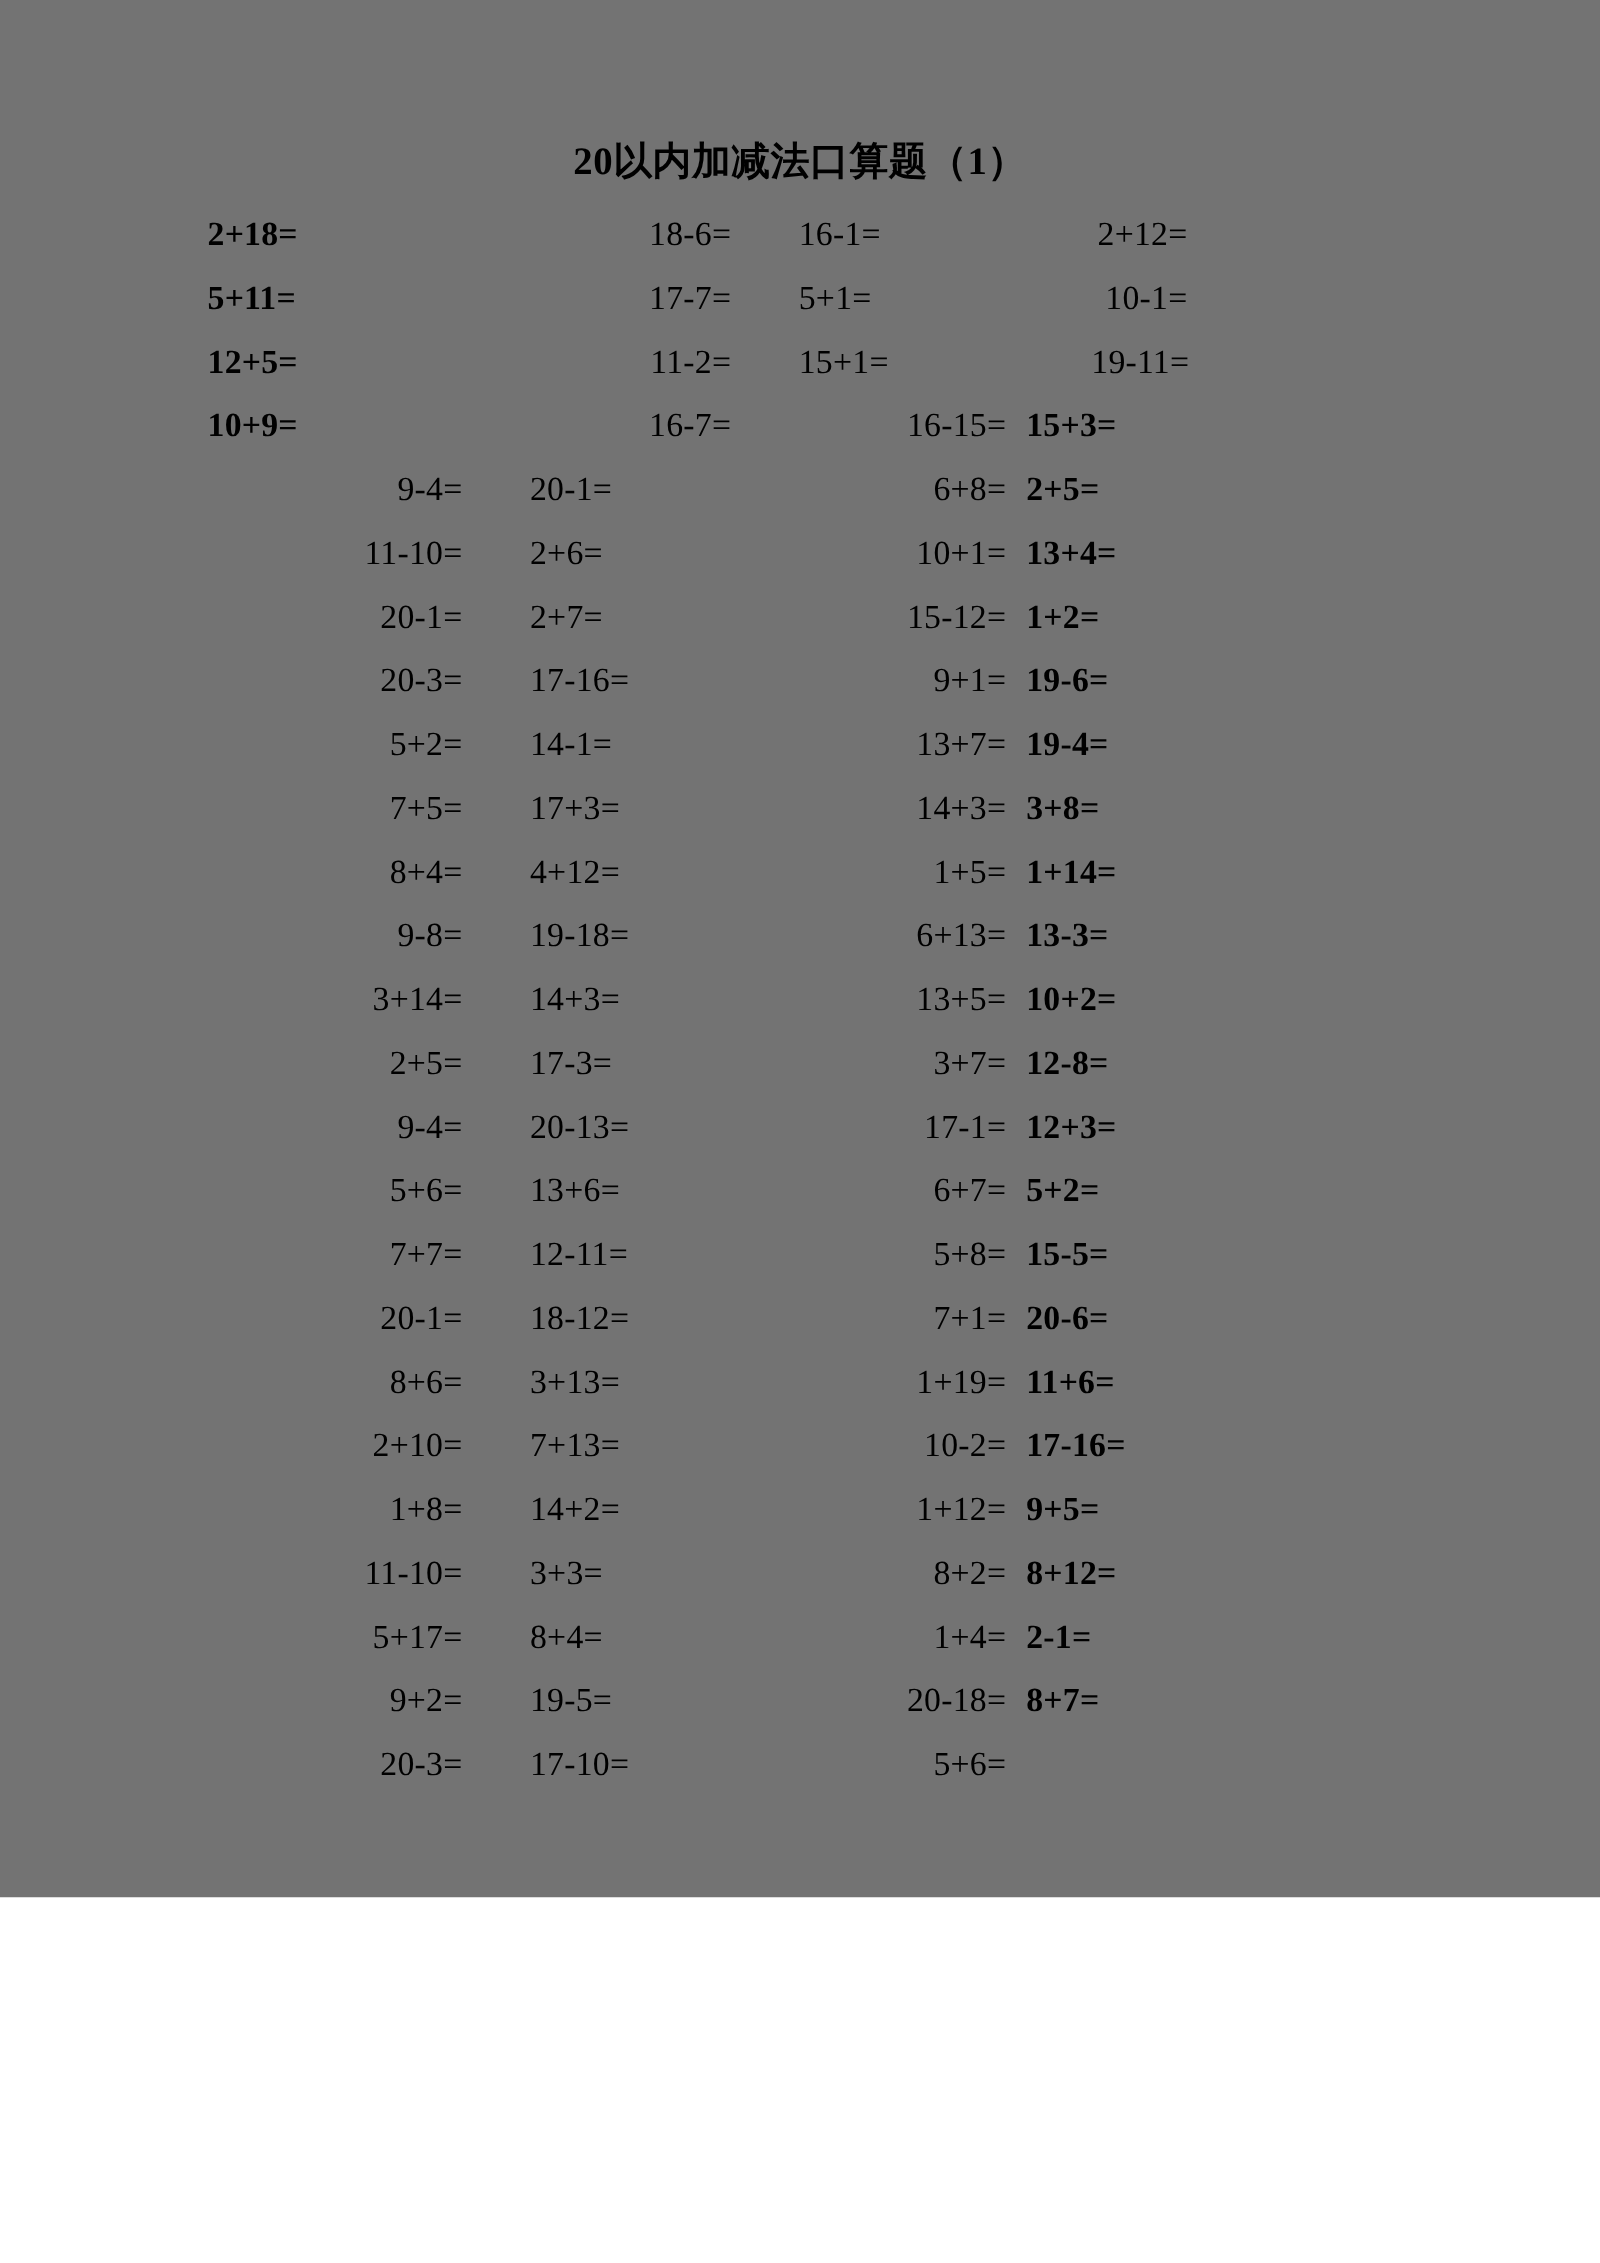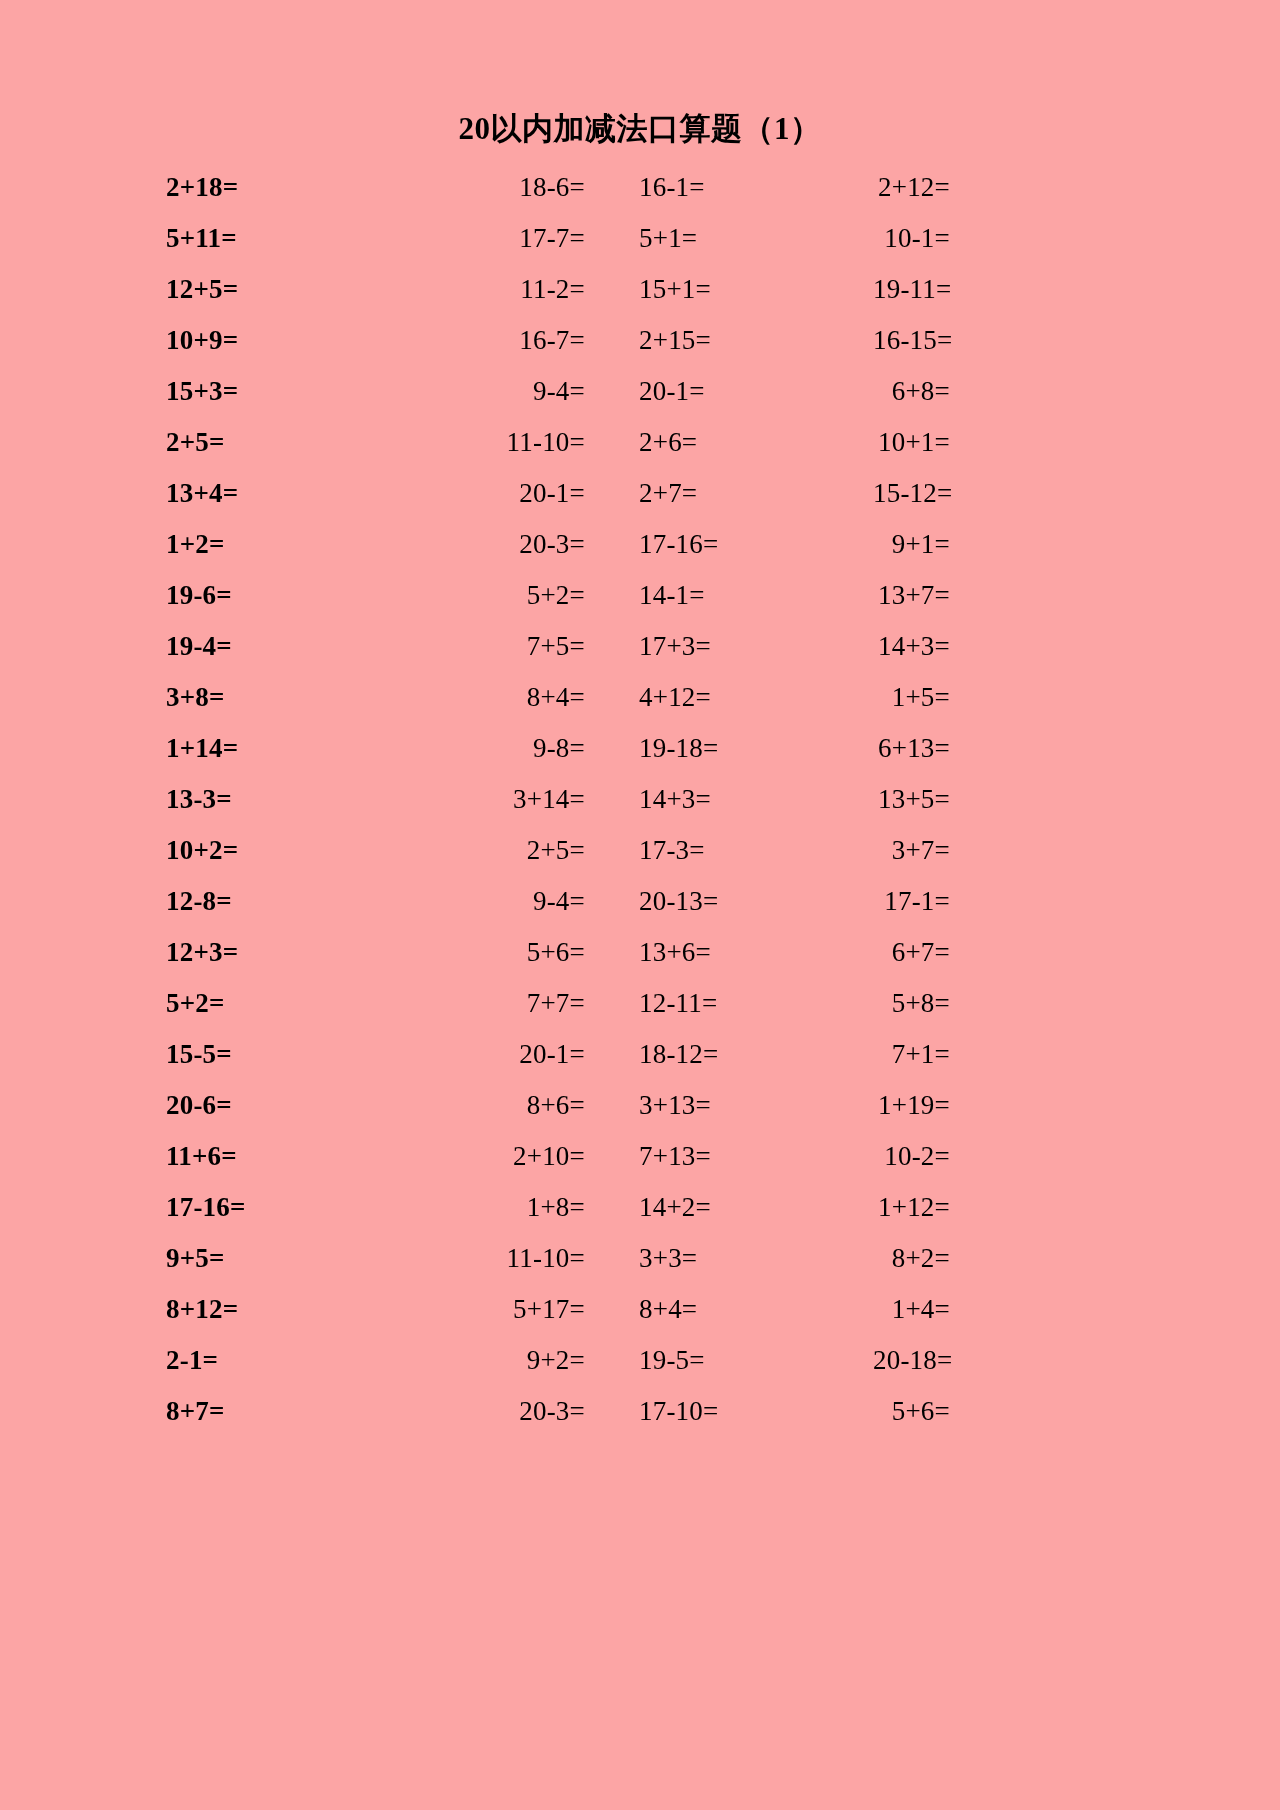--- a/index.html
+++ b/index.html
@@ -3,22 +3,22 @@
 <meta charset="utf-8">
 <style>
   html, body {
     margin: 0;
     padding: 0;
     background: #ffffff;
   }
   .page {
     position: relative;
     width: 1280px;
-    height: 1810px;
-    background: #fca5a5;
+    height: 1518px;
+    background: #737373;
     font-family: "Liberation Serif", "DejaVu Serif", serif;
     color: #000000;
     overflow: hidden;
     box-sizing: border-box;
   }
   .worksheet-title {
     position: absolute;
     top: 108px;
     left: 0;
     width: 1280px;
@@ -64,21 +64,20 @@
       <div class="problem-cell col-1">5+11=</div>
       <div class="problem-cell col-2">17-7=</div>
       <div class="problem-cell col-3">5+1=</div>
       <div class="problem-cell col-4">10-1=</div>
       <div class="problem-cell col-1">12+5=</div>
       <div class="problem-cell col-2">11-2=</div>
       <div class="problem-cell col-3">15+1=</div>
       <div class="problem-cell col-4">19-11=</div>
       <div class="problem-cell col-1">10+9=</div>
       <div class="problem-cell col-2">16-7=</div>
-      <div class="problem-cell col-3">2+15=</div>
       <div class="problem-cell col-4">16-15=</div>
       <div class="problem-cell col-1">15+3=</div>
       <div class="problem-cell col-2">9-4=</div>
       <div class="problem-cell col-3">20-1=</div>
       <div class="problem-cell col-4">6+8=</div>
       <div class="problem-cell col-1">2+5=</div>
       <div class="problem-cell col-2">11-10=</div>
       <div class="problem-cell col-3">2+6=</div>
       <div class="problem-cell col-4">10+1=</div>
       <div class="problem-cell col-1">13+4=</div>

